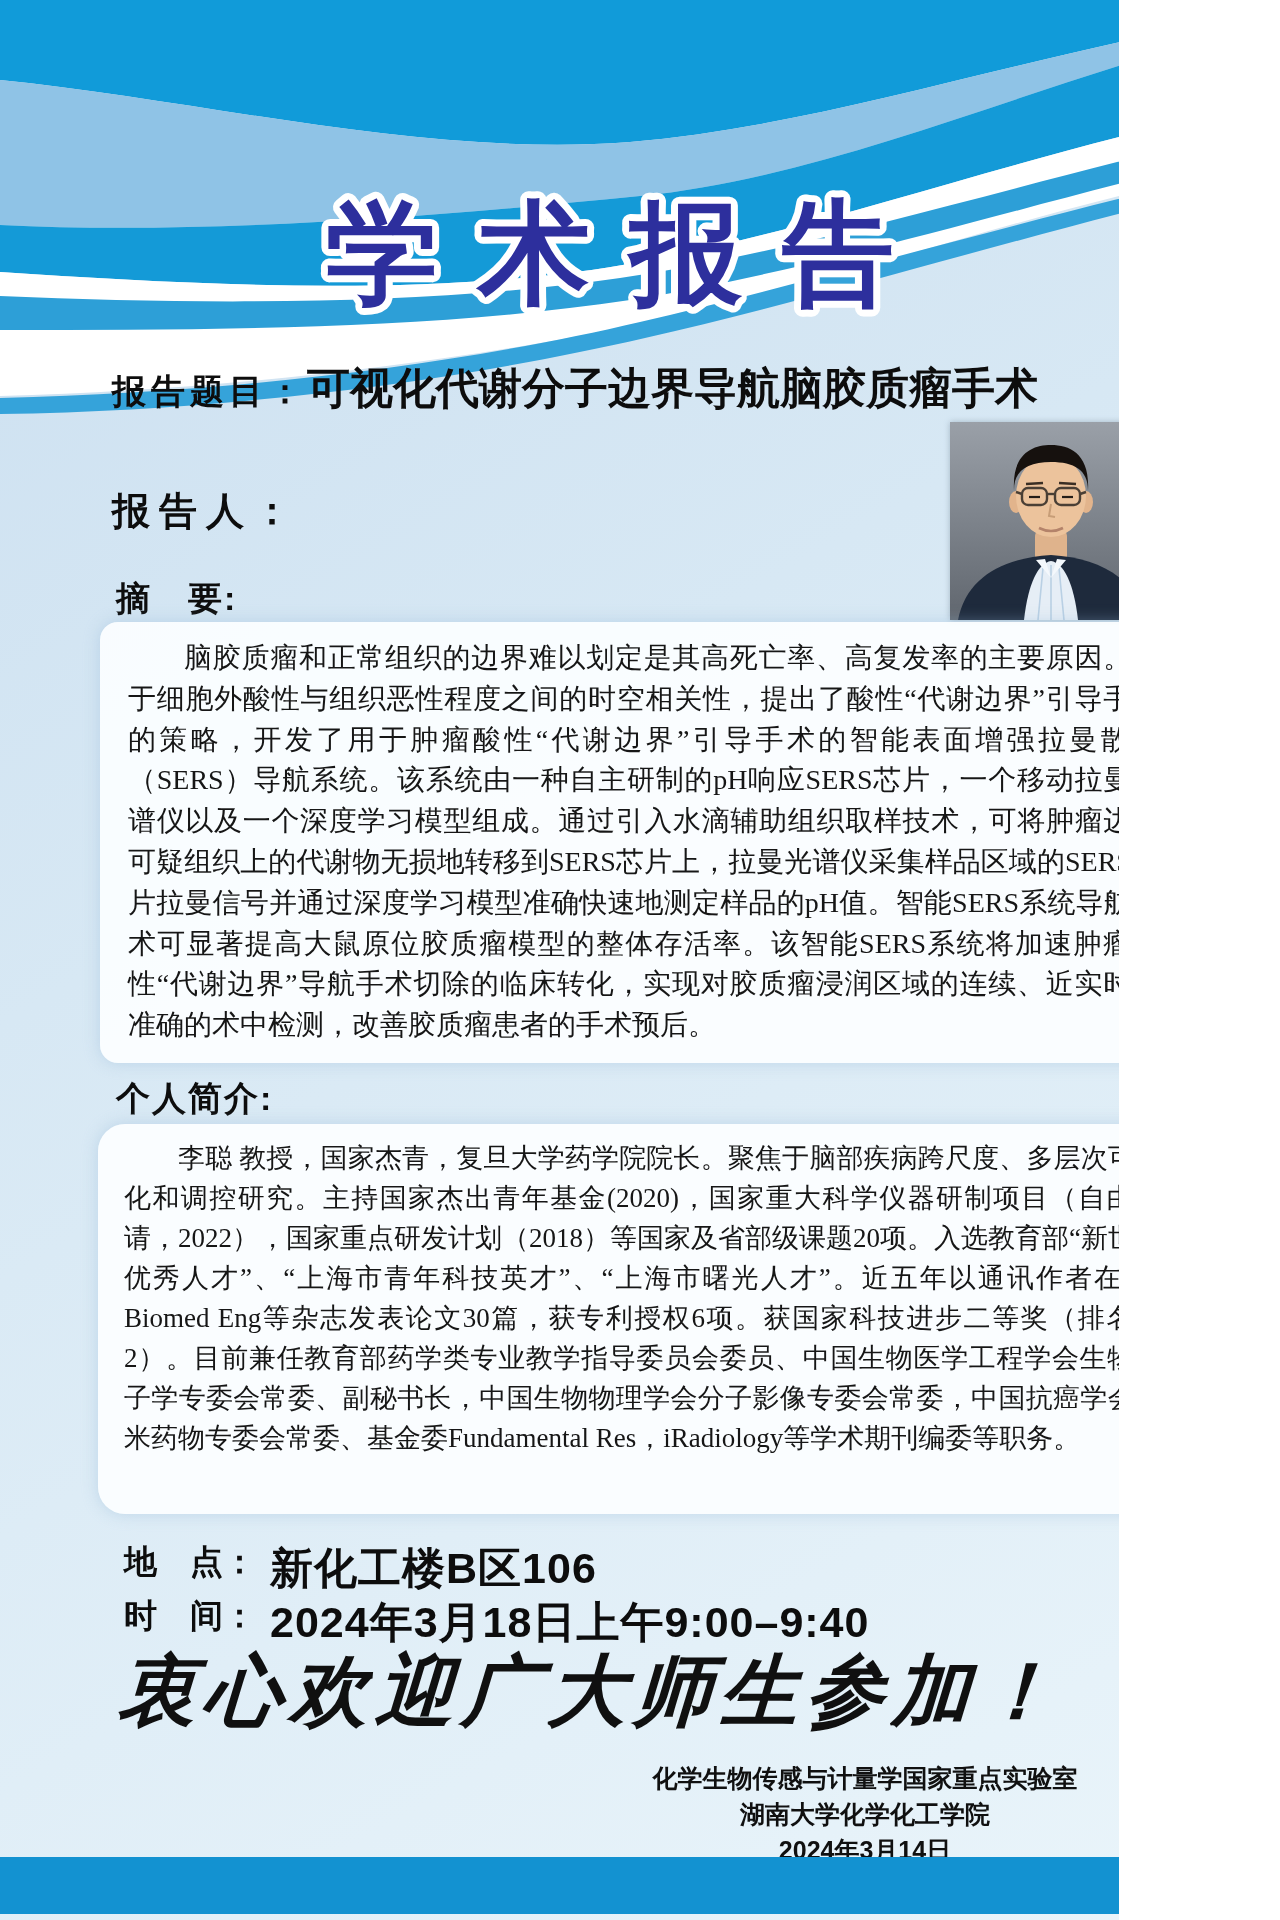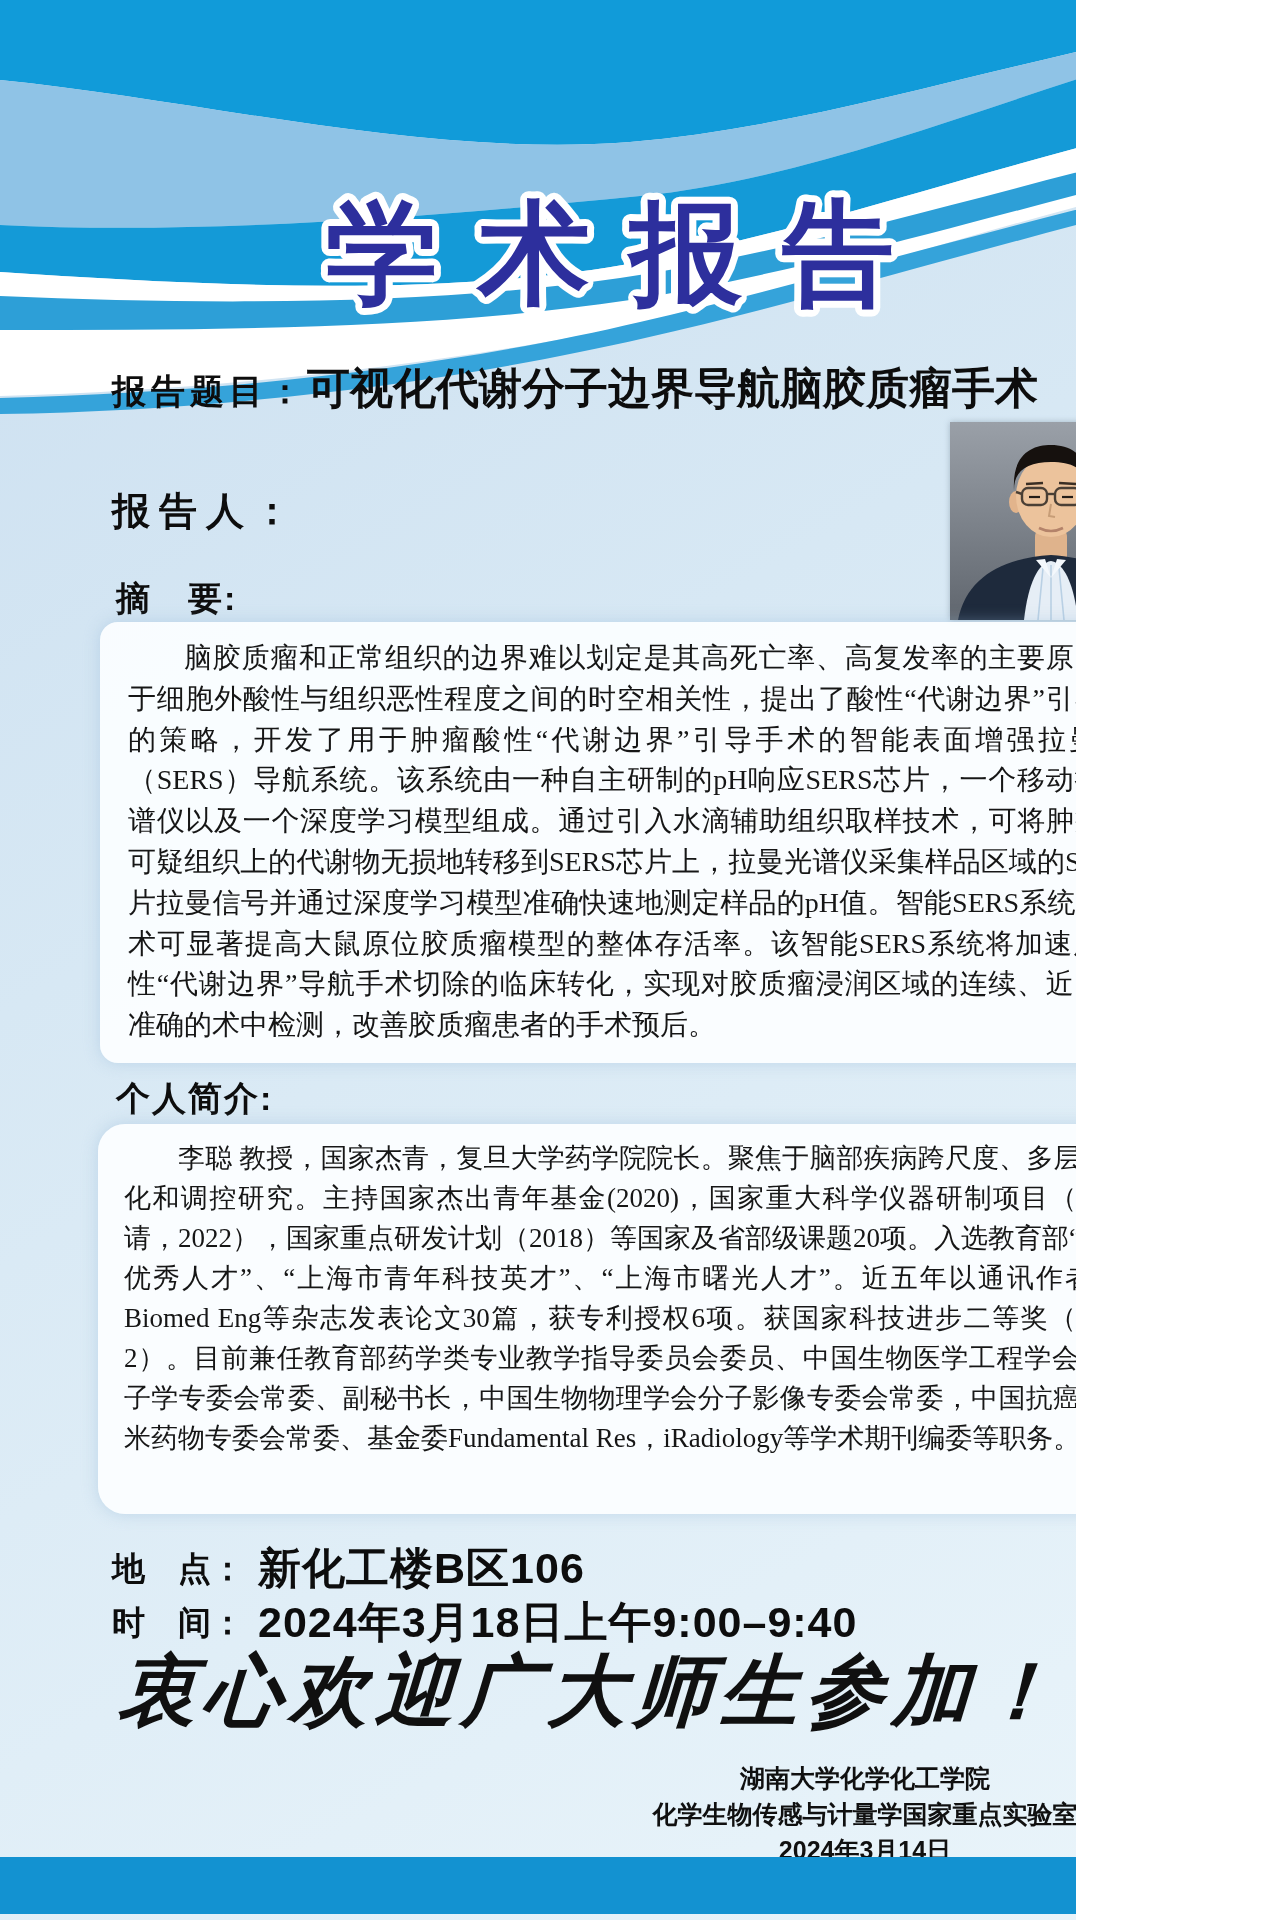--- a/index.html
+++ b/index.html
@@ -3,20 +3,21 @@
 <meta charset="utf-8">
 <style>
   html,body{margin:0;padding:0;}
   .poster{
     position:relative;
     width:1076px;height:1920px;
     overflow:hidden;
     background:linear-gradient(150deg,#cbdfF0 0%,#d7e8f4 40%,#e9f4fa 100%);
     font-family:"Liberation Sans",sans-serif;
     color:#0d0d0d;
+    padding-left:43px;
   }
   .header-svg{position:absolute;left:0;top:0;width:1280px;height:420px;display:block;}
   .title-text{
     font-family:"Liberation Sans",sans-serif;
     font-weight:bold;
   }
   .topic-line{position:absolute;left:112px;top:360px;display:flex;align-items:baseline;white-space:nowrap;}
   .topic-label{font-size:34px;font-weight:900;letter-spacing:5px;}
   .topic-value{font-size:43px;font-weight:900;}
   .speaker-line{position:absolute;left:112px;top:452px;display:flex;align-items:baseline;white-space:nowrap;margin-top:34px;}
@@ -36,21 +37,21 @@
   .bio-panel{left:98px;top:1124px;width:1090px;height:390px;padding:14px 26px;border-radius:27px;}
   .body-text{
     font-family:"Liberation Serif",serif;
     color:#161616;
     text-align:justify;
     text-indent:2em;
     margin:0;
   }
   .abstract-text{font-size:28px;line-height:40.8px;}
   .bio-text{font-size:27px;line-height:40px;}
-  .info-line{position:absolute;left:112px;display:flex;align-items:center;white-space:nowrap;font-weight:900;}
+  .info-line{position:absolute;left:124px;display:flex;align-items:flex-start;white-space:nowrap;font-weight:900;}
   .location-line{top:1540px;}
   .time-line{top:1594px;}
   .info-label{font-size:33px;font-weight:900;}
   .info-value{font-size:43px;font-weight:900;letter-spacing:1px;margin-left:14px;}
   .welcome{
     position:absolute;left:118px;top:1640px;width:1060px;
     font-family:cursive;
     font-size:78px;font-weight:bold;font-style:italic;
     letter-spacing:8px;white-space:nowrap;color:#101010;
     transform:skewX(-3deg);
@@ -142,20 +143,20 @@
     <span class="info-value">新化工楼B区106</span>
   </div>
   <div class="info-line time-line">
     <span class="info-label">时　间：</span>
     <span class="info-value">2024年3月18日上午9:00–9:40</span>
   </div>
 
   <div class="welcome">衷心欢迎广大师生参加！</div>
 
   <div class="footer">
+    <div>化学生物传感与计量学国家重点实验室</div>
     <div>湖南大学化学化工学院</div>
-    <div>化学生物传感与计量学国家重点实验室</div>
     <div>2024年3月14日</div>
   </div>
 
   <div class="bottom-bar"></div>
 
 </div>
 
 </body></html>

